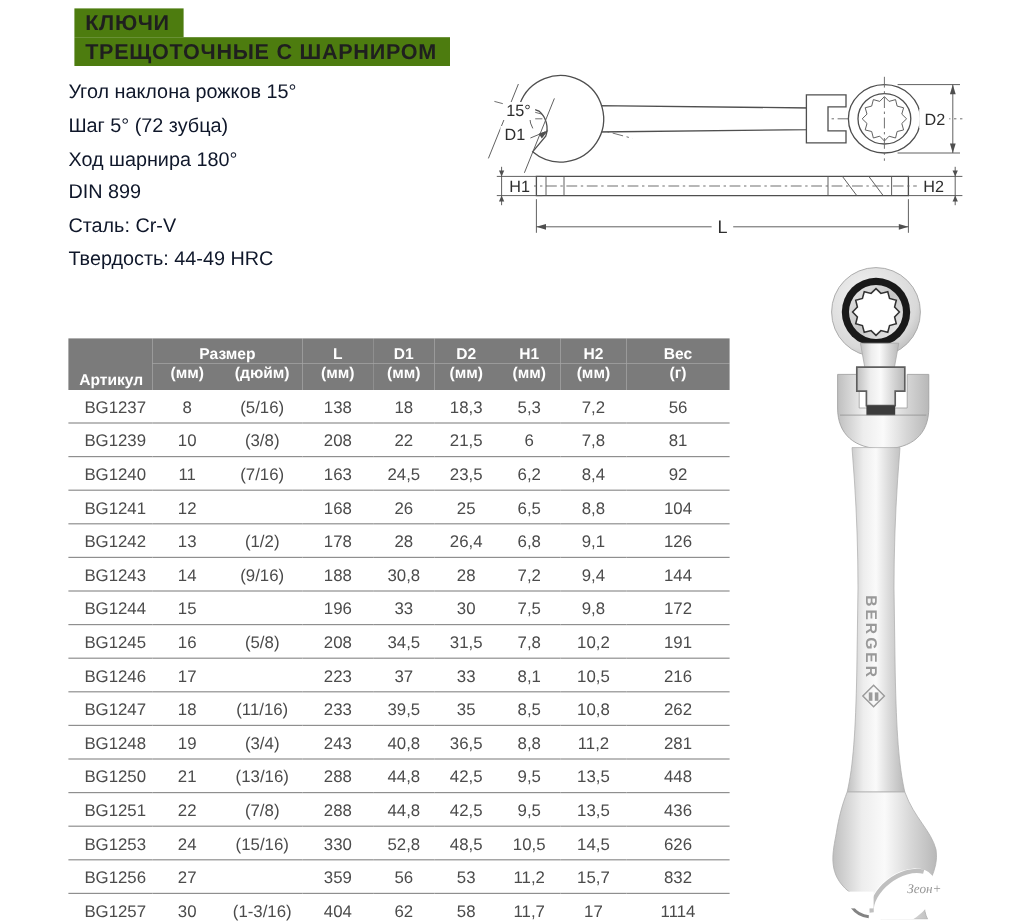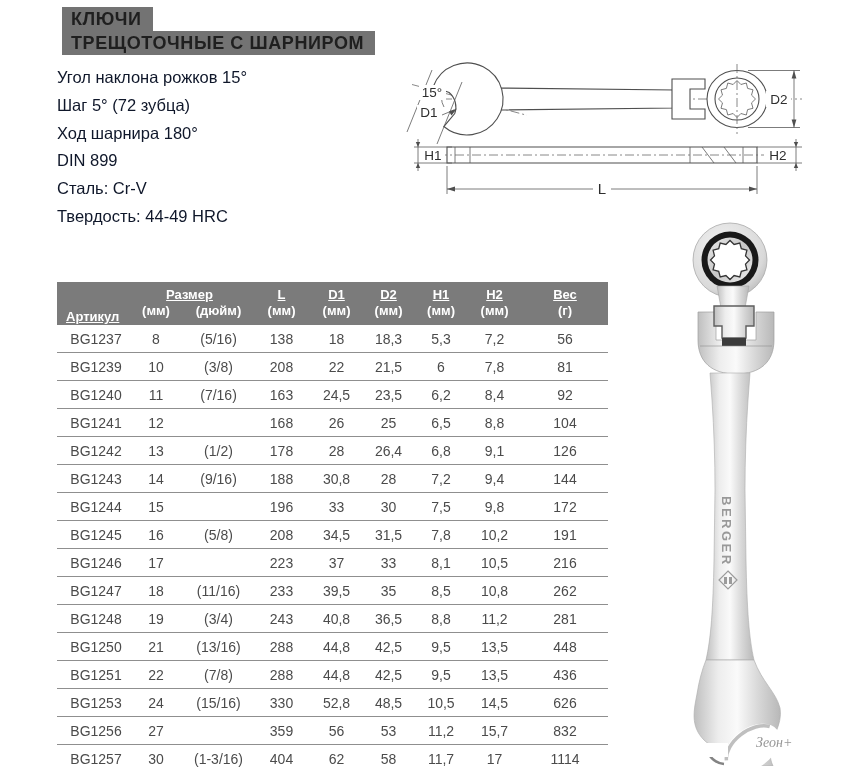--- a/index.html
+++ b/index.html
@@ -1,21 +1,21 @@
 <!DOCTYPE html>
 <html><head>
 <meta charset="utf-8">
 <style>
   html,body{margin:0;padding:0;background:#fff;}
   .page{position:relative;width:848px;height:768px;background:#fff;overflow:hidden;
         font-family:"Liberation Sans",sans-serif;}
 
   
   .title{position:absolute;left:62px;top:7px;}
-  .title-line{display:block;width:max-content;background:#737373;color:#1f1f1f;
+  .title-line{display:block;width:max-content;background:#4d7c0f;color:#1f1f1f;
       font-weight:800;font-size:18px;line-height:20px;padding:2px 11px 2px 9px;
       letter-spacing:.6px;}
 
   
   .specs{position:absolute;left:57px;top:64px;font-size:16.5px;color:#0f172a;}
   .spec-line{height:27.8px;line-height:27.8px;white-space:nowrap;}
 
   
   .diagram{position:absolute;left:402px;top:52px;}
   .photo{position:absolute;left:618px;top:200px;}
@@ -24,31 +24,31 @@
   .cl{stroke:#6a6a6a;stroke-width:.8;fill:none;stroke-dasharray:9 3 2 3;}
   .dim-text{font-size:13.5px;fill:#2e2e2e;font-family:"Liberation Sans",sans-serif;}
   .arr{fill:#4f4f4f;stroke:none;}
   .wbg{fill:#fff;stroke:none;}
 
   
   .spec-table{position:absolute;left:57px;top:282px;width:551px;border-collapse:collapse;
       table-layout:fixed;}
   .spec-table th{background:#7b7b7b;color:#fff;font-size:13px;font-weight:bold;
       text-align:center;padding:0;}
-  .spec-table thead tr:first-child th{height:20px;vertical-align:bottom;padding-bottom:1px;text-decoration:underline;}
+  .spec-table thead tr:first-child th{height:20px;vertical-align:bottom;padding-bottom:1px;}
   .spec-table thead tr:last-child th{height:18px;vertical-align:top;padding-bottom:4px;}
   .spec-table th.c-art{text-align:left;padding-left:9px;vertical-align:middle;}
   .spec-table td{height:25px;font-size:14px;color:#4b4b4b;text-align:center;
       border-top:1px solid #8f8f8f;white-space:nowrap;}
   .spec-table tbody tr:first-child td{border-top:none;}
   .spec-table tbody{border-bottom:1px solid #8f8f8f;}
   .spec-table td.col-article{text-align:center;padding-left:9px;}
 
   
-  .watermark{position:absolute;left:756px;top:735px;color:#979797;font-size:14px;
+  .watermark{position:absolute;left:756px;top:735px;color:#979797;font-size:11px;
       font-style:italic;font-family:"Liberation Serif",serif;}
 </style>
 </head>
 <body>
 
 <div class="page">
 
   <div class="title">
     <span class="title-line">КЛЮЧИ</span>
     <span class="title-line">ТРЕЩОТОЧНЫЕ С ШАРНИРОМ</span>

